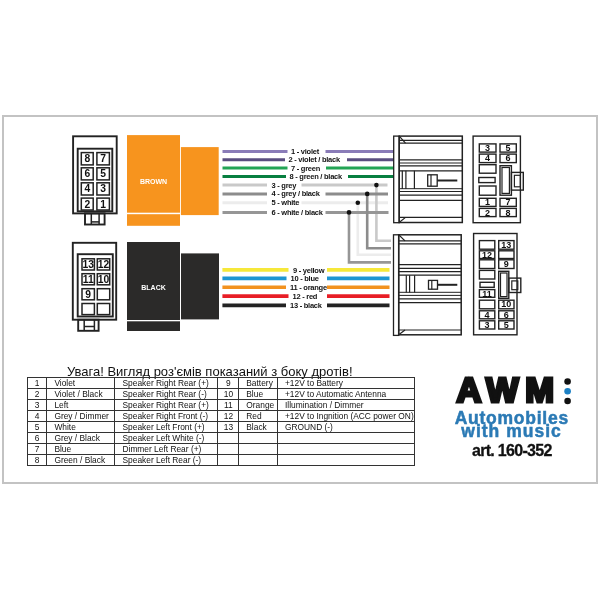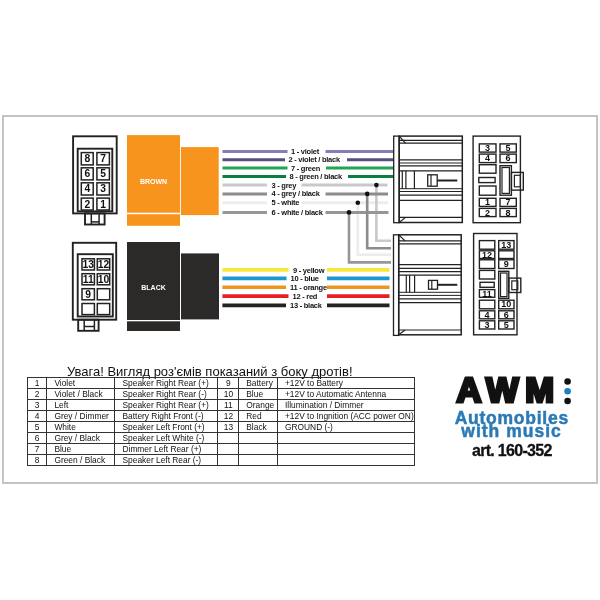--- a/index.html
+++ b/index.html
@@ -296,21 +296,21 @@
         <td class="n">3</td>
         <td>Left</td>
         <td>Speaker Right Rear (+)</td>
         <td class="n">11</td>
         <td>Orange</td>
         <td>Illumination / Dimmer</td>
       </tr>
   <tr>
         <td class="n">4</td>
         <td>Grey / Dimmer</td>
-        <td>Battery Right Front (-)</td>
+        <td>Speaker Right Front (-)</td>
         <td class="n">12</td>
         <td>Red</td>
         <td>+12V to Ingnition (ACC power ON)</td>
       </tr>
   <tr>
         <td class="n">5</td>
         <td>White</td>
         <td>Speaker Left Front (+)</td>
         <td class="n">13</td>
         <td>Black</td>

